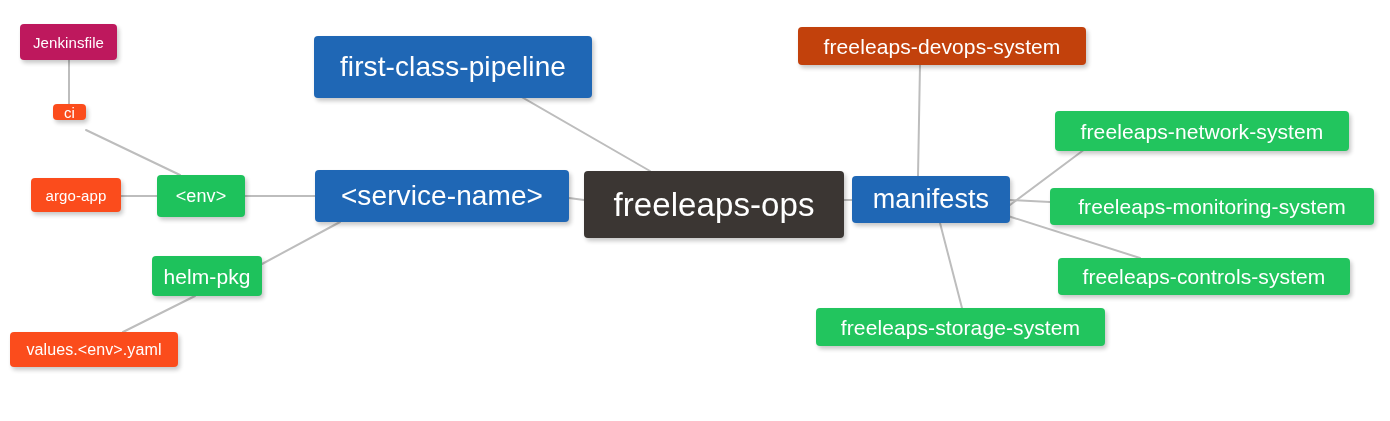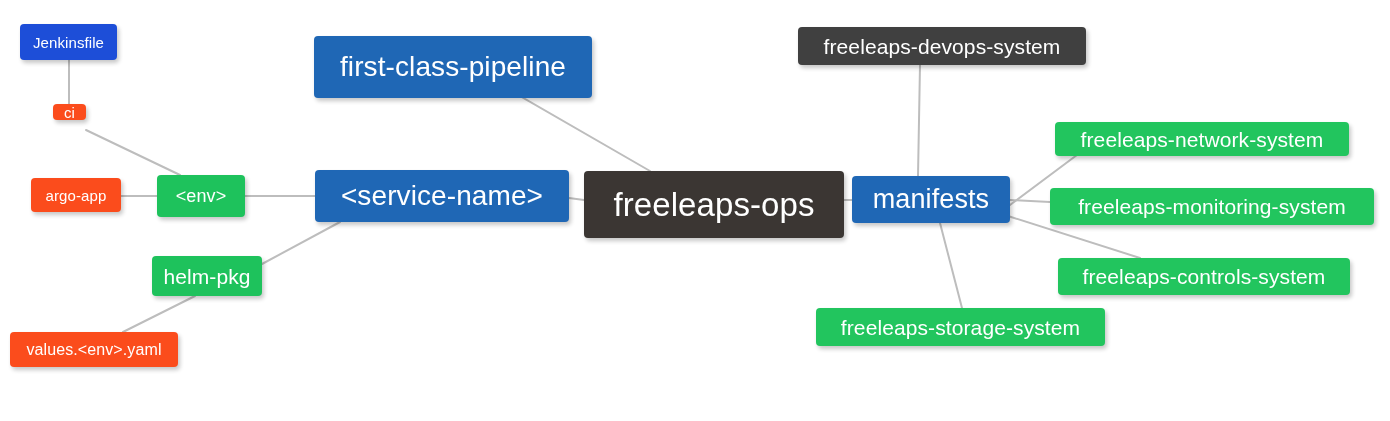--- a/index.html
+++ b/index.html
@@ -55,21 +55,21 @@
       <line x1="569" y1="198" x2="584" y2="200" stroke="#bdbdbd" stroke-width="2" stroke-linecap="round"></line>
       <line x1="506" y1="88" x2="650" y2="171" stroke="#bdbdbd" stroke-width="2" stroke-linecap="round"></line>
       <line x1="844" y1="200" x2="852" y2="200" stroke="#bdbdbd" stroke-width="2" stroke-linecap="round"></line>
       <line x1="918" y1="176" x2="920" y2="65" stroke="#bdbdbd" stroke-width="2" stroke-linecap="round"></line>
       <line x1="1010" y1="205" x2="1085" y2="149" stroke="#bdbdbd" stroke-width="2" stroke-linecap="round"></line>
       <line x1="1010" y1="200" x2="1050" y2="202" stroke="#bdbdbd" stroke-width="2" stroke-linecap="round"></line>
       <line x1="1008" y1="216" x2="1140" y2="258" stroke="#bdbdbd" stroke-width="2" stroke-linecap="round"></line>
       <line x1="940" y1="223" x2="962" y2="308" stroke="#bdbdbd" stroke-width="2" stroke-linecap="round"></line>
     </svg>
   <div id="nodes">
-      <div class="node" style="left: 20px; top: 24px; width: 97px; height: 36px; background: #1d4ed8; font-size: 15px;">
+      <div class="node" style="left: 20px; top: 24px; width: 97px; height: 36px; background: #be185d; font-size: 15px;">
         <span class="node-label">Jenkinsfile</span>
       </div>
       <div class="node" style="left: 53px; top: 104px; width: 33px; height: 16px; background: rgb(251, 76, 28); font-size: 15px;">
         <span class="node-label">ci</span>
       </div>
       <div class="node" style="left: 31px; top: 178px; width: 90px; height: 34px; background: rgb(251, 76, 28); font-size: 15px;">
         <span class="node-label">argo-app</span>
       </div>
       <div class="node" style="left: 157px; top: 175px; width: 88px; height: 42px; background: rgb(30, 194, 92); font-size: 18px;">
         <span class="node-label">&lt;env&gt;</span>
@@ -85,24 +85,24 @@
       </div>
       <div class="node" style="left: 315px; top: 170px; width: 254px; height: 52px; background: rgb(31, 103, 181); font-size: 28px; text-align: center;">
         <span class="node-label">&lt;service-name&gt;</span>
       </div>
       <div class="node" style="left: 584px; top: 171px; width: 260px; height: 67px; background: rgb(59, 54, 51); font-size: 33px;">
         <span class="node-label">freeleaps-ops</span>
       </div>
       <div class="node" style="left: 852px; top: 176px; width: 158px; height: 47px; background: rgb(31, 103, 181); font-size: 27px;">
         <span class="node-label">manifests</span>
       </div>
-      <div class="node" style="left: 798px; top: 27px; width: 288px; height: 38px; background: #404040; font-size: 21px;">
+      <div class="node" style="left: 798px; top: 27px; width: 288px; height: 38px; background: #c2410c; font-size: 21px;">
         <span class="node-label">freeleaps-devops-system</span>
       </div>
-      <div class="node" style="left: 1055px; top: 122px; width: 294px; height: 34px; background: rgb(34, 197, 94); font-size: 21px;">
+      <div class="node" style="left: 1055px; top: 111px; width: 294px; height: 40px; background: rgb(34, 197, 94); font-size: 21px;">
         <span class="node-label">freeleaps-network-system</span>
       </div>
       <div class="node" style="left: 1050px; top: 188px; width: 324px; height: 37px; background: rgb(34, 197, 94); font-size: 21px;">
         <span class="node-label">freeleaps-monitoring-system</span>
       </div>
       <div class="node" style="left: 1058px; top: 258px; width: 292px; height: 37px; background: rgb(34, 197, 94); font-size: 21px;">
         <span class="node-label">freeleaps-controls-system</span>
       </div>
       <div class="node" style="left: 816px; top: 308px; width: 289px; height: 38px; background: rgb(34, 197, 94); font-size: 21px;">
         <span class="node-label">freeleaps-storage-system</span>

